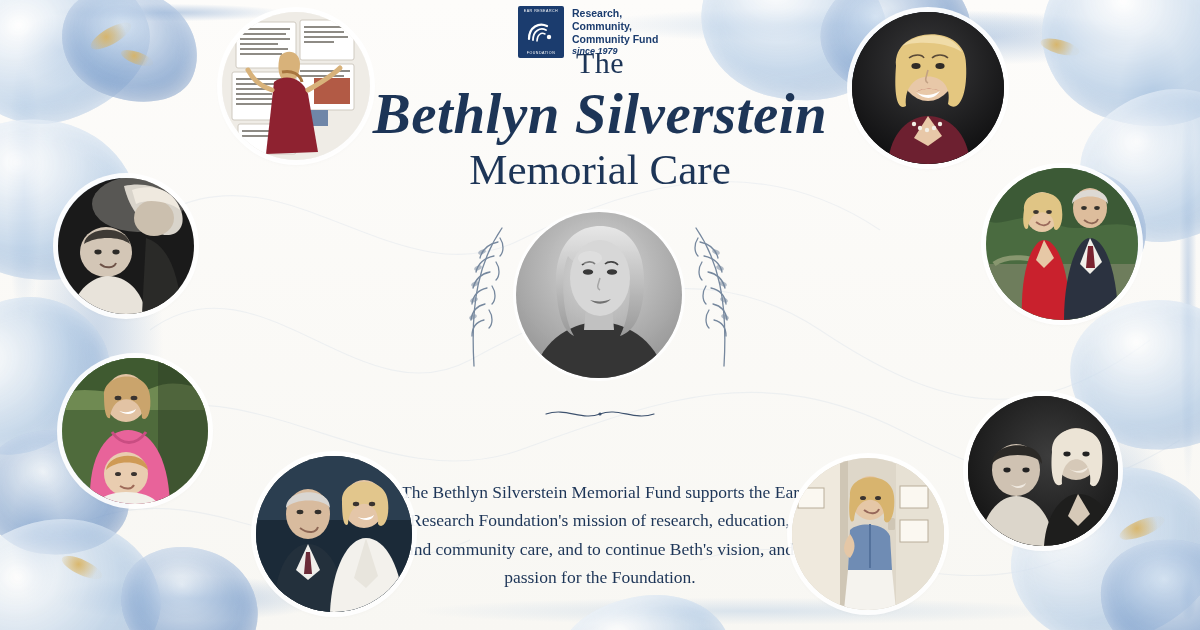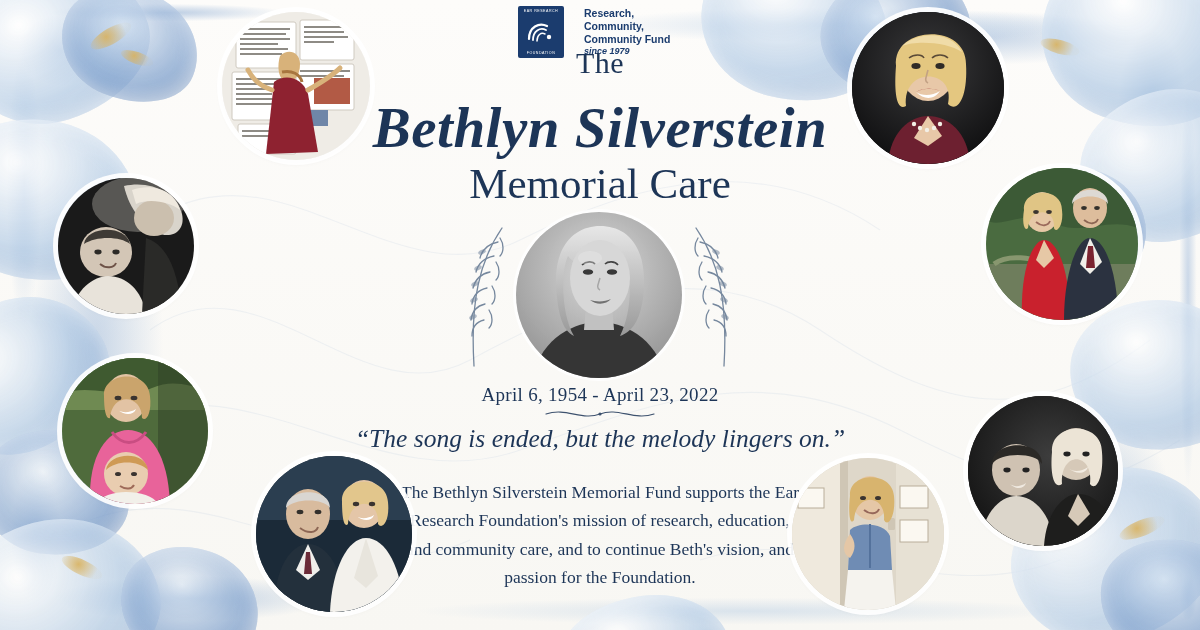--- a/index.html
+++ b/index.html
@@ -58,21 +58,21 @@
     opacity: 0.35;
   }
 
   
   .logo {
     position: absolute;
     left: 518px;
     top: 6px;
     display: flex;
     align-items: center;
-    gap: 20px;
+    gap: 8px;
   }
   .logo-mark {
     width: 46px;
     height: 52px;
     background: #1b3c6e;
     color: #ffffff;
     position: relative;
     border-radius: 2px;
   }
   .logo-mark .lm-top,
@@ -122,21 +122,21 @@
   .headline .the {
     font-size: 30px;
     line-height: 1;
     letter-spacing: 0.5px;
   }
   .headline .name {
     font-size: 57px;
     font-style: italic;
     font-weight: bold;
     line-height: 1.05;
-    margin-top: 20px;
+    margin-top: 6px;
     letter-spacing: 0.5px;
     white-space: nowrap;
   }
   .headline .fund {
     font-size: 43px;
     line-height: 1.1;
     margin-top: 2px;
   }
 
   
@@ -352,28 +352,26 @@
     </g>
     <g fill="#4a6280" opacity="0.55">
       <ellipse cx="24" cy="30" rx="4" ry="2.2" transform="rotate(-25 24 30)"></ellipse>
       <ellipse cx="20" cy="46" rx="4" ry="2.2" transform="rotate(-25 20 46)"></ellipse>
       <ellipse cx="17" cy="62" rx="4" ry="2.2" transform="rotate(-25 17 62)"></ellipse>
       <ellipse cx="16" cy="78" rx="4" ry="2.2" transform="rotate(-25 16 78)"></ellipse>
       <ellipse cx="15" cy="95" rx="4" ry="2.2" transform="rotate(-25 15 95)"></ellipse>
     </g>
   </svg>
 
-  <div class="dates">April 6, 1954 - April 23, 2022</div>
 
   <svg class="flourish" viewBox="0 0 120 16">
     <path d="M6 8 C 26 1, 42 15, 60 8 C 78 1, 94 15, 114 8" fill="none" stroke="#1d3557" stroke-width="1.2" stroke-linecap="round"></path>
     <circle cx="60" cy="8" r="1.6" fill="#1d3557"></circle>
   </svg>
 
-  <div class="quote">“The song is ended, but the melody lingers on.”</div>
   <div class="body-copy">The Bethlyn Silverstein Memorial Fund supports the Ear Research Foundation's mission of research, education, and community care, and to continue Beth's vision, and passion for the Foundation.</div>
 
   <div class="photo" style="left:222px; top:12px; width:148px; height:148px;">
     <svg class="inner" viewBox="0 0 148 148">
       <rect width="148" height="148" fill="#efece6"></rect>
       <g fill="#ffffff" stroke="#cfcac0" stroke-width="1">
         <rect x="14" y="10" width="60" height="46" rx="2"></rect>
         <rect x="78" y="8" width="54" height="40" rx="2"></rect>
         <rect x="10" y="60" width="58" height="48" rx="2"></rect>
         <rect x="74" y="52" width="58" height="46" rx="2"></rect>

